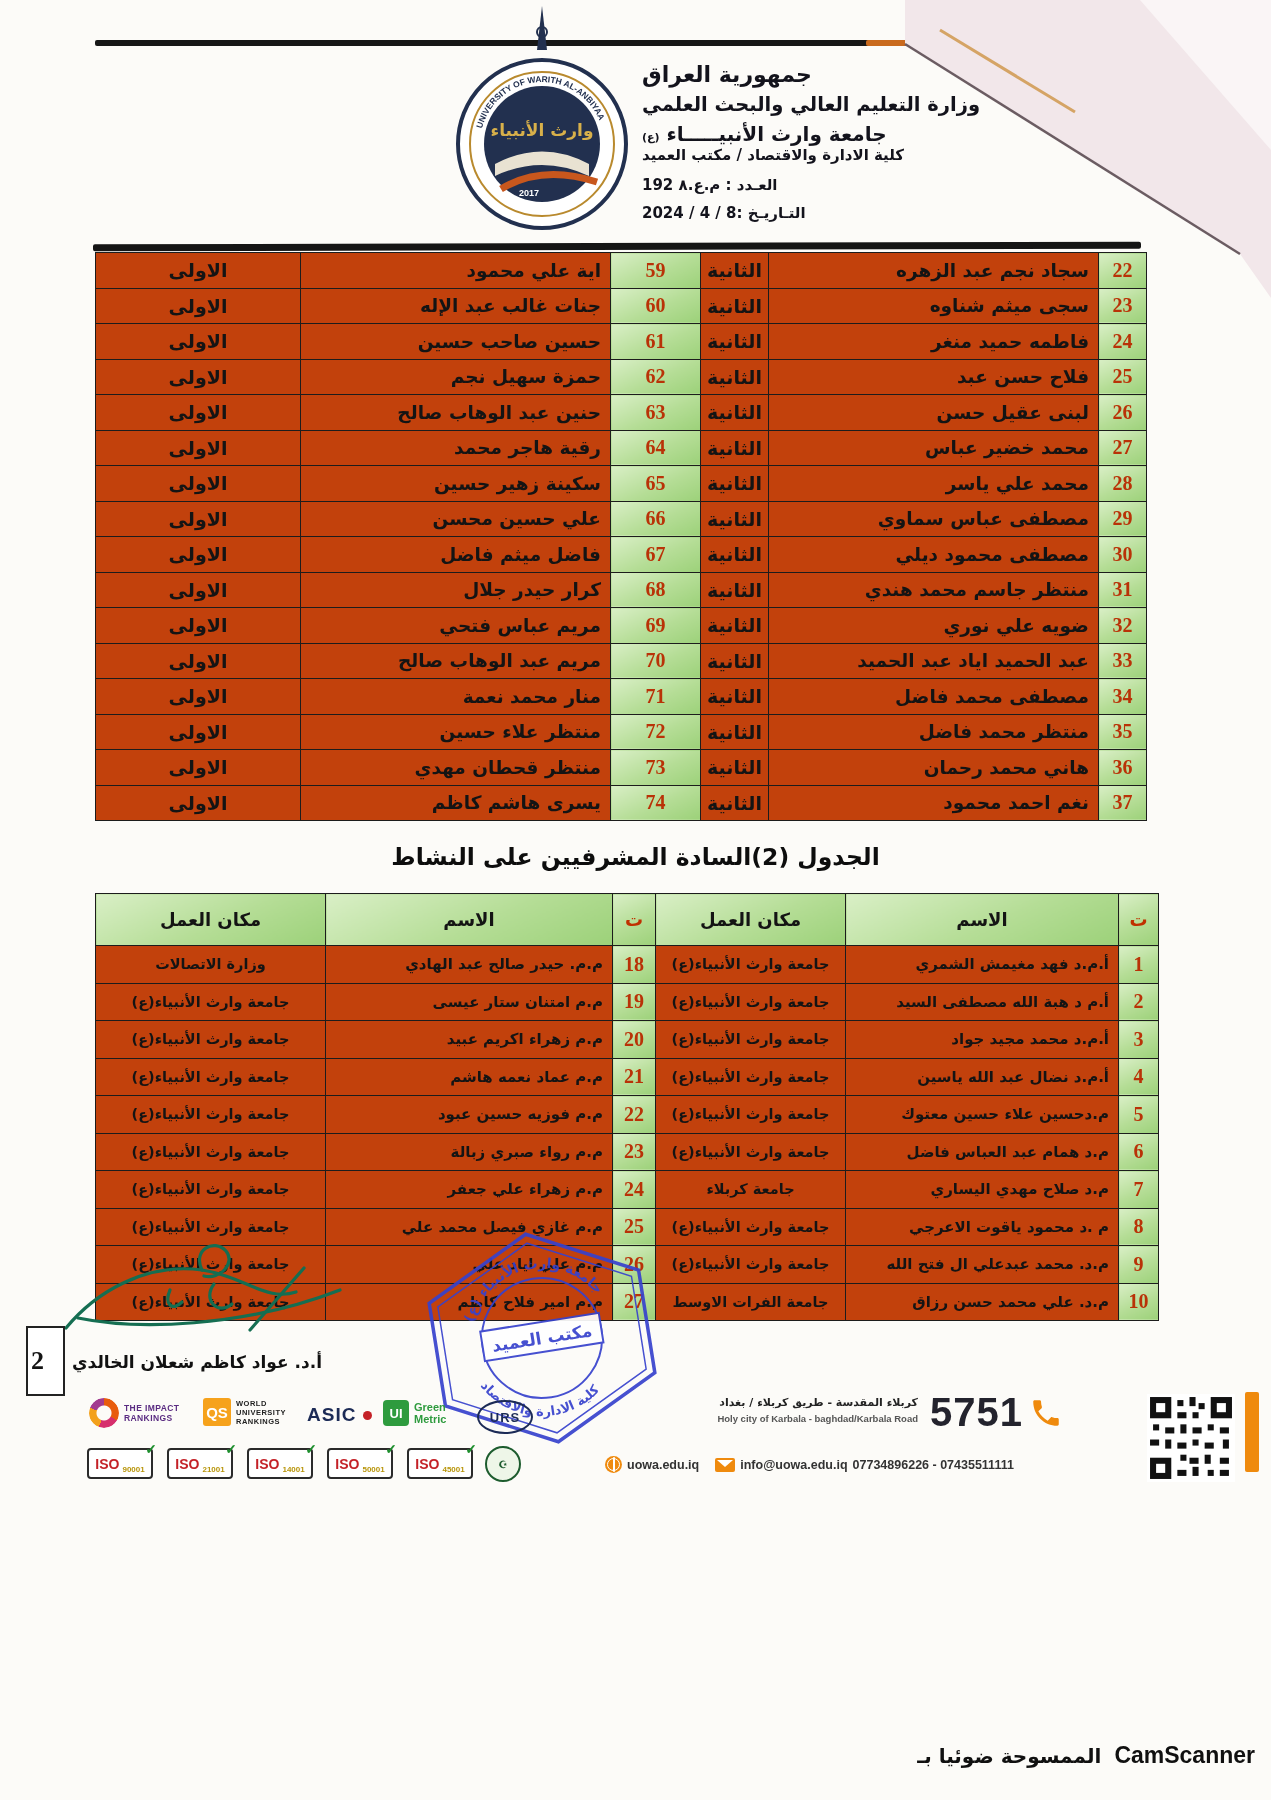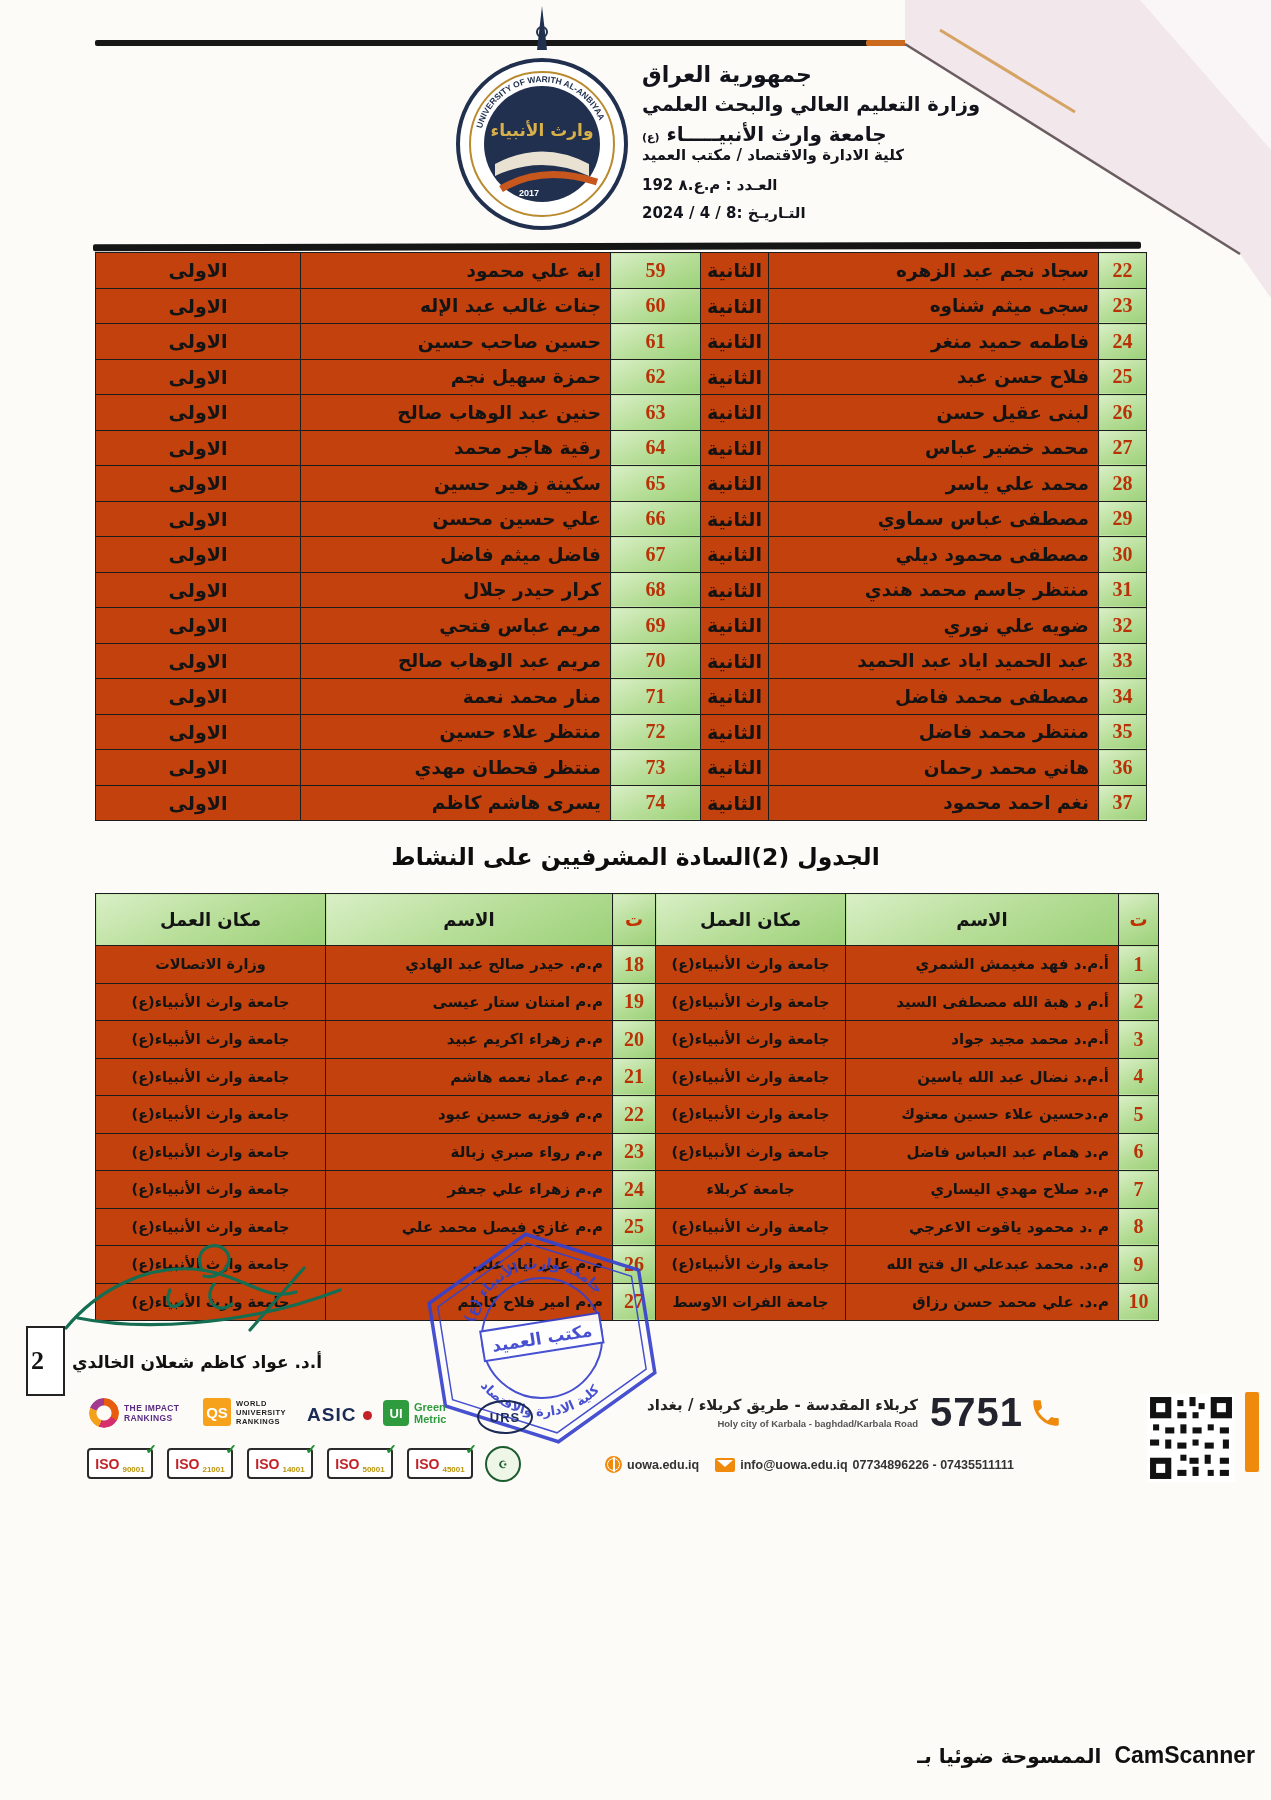--- a/index.html
+++ b/index.html
@@ -66,21 +66,21 @@
             align-items:center;justify-content:center;color:#1c2b56;font-weight:bold;font-size:13px;letter-spacing:1px;}
   .iso-row{position:absolute;left:2px;top:56px;display:flex;gap:14px;align-items:center;}
   .iso-badge{position:relative;width:62px;height:27px;border:2px solid #2a2a2a;border-radius:4px;
              background:#fff;display:flex;align-items:center;justify-content:center;gap:3px;}
   .iso-lbl{color:#c42127;font-weight:bold;font-size:14px;}
   .iso-num{color:#b8950a;font-weight:bold;font-size:8px;align-self:flex-end;margin-bottom:3px;}
   .iso-check{position:absolute;right:-6px;top:-9px;color:#1e8f2e;font-size:14px;font-weight:bold;}
   .emblem{width:32px;height:32px;border-radius:50%;border:2.5px solid #1d5c2e;background:#eef6e8;
           display:flex;align-items:center;justify-content:center;color:#1d5c2e;font-size:10px;font-weight:bold;}
   .addr{position:absolute;left:518px;top:4px;width:315px;text-align:right;direction:rtl;}
-  .addr-ar{font-size:15px;font-weight:bold;color:#222;font-family:"DejaVu Sans",sans-serif;}
+  .addr-ar{font-size:11px;font-weight:bold;color:#222;font-family:"DejaVu Sans",sans-serif;}
   .addr-en{font-size:9.5px;color:#555;margin-top:4px;direction:ltr;font-weight:bold;}
   .bignum{position:absolute;left:845px;top:-2px;display:flex;align-items:center;gap:6px;}
   .bignum-text{font-size:40px;font-weight:bold;color:#23232d;letter-spacing:1px;}
   .contact{position:absolute;left:520px;top:64px;display:flex;align-items:center;gap:16px;
            font-size:12.5px;font-weight:bold;color:#333;}
   .c-item{display:flex;align-items:center;gap:5px;}
   .glob{width:17px;height:17px;border-radius:50%;background:#ef8a0d;position:relative;}
   .glob:before{content:"";position:absolute;inset:2px;border:1.3px solid #fff;border-radius:50%;}
   .glob:after{content:"";position:absolute;left:7.5px;top:1px;width:2px;height:15px;background:#fff;border-radius:2px;}
   .mail{width:20px;height:14px;background:#ef8a0d;border-radius:2px;position:relative;}

